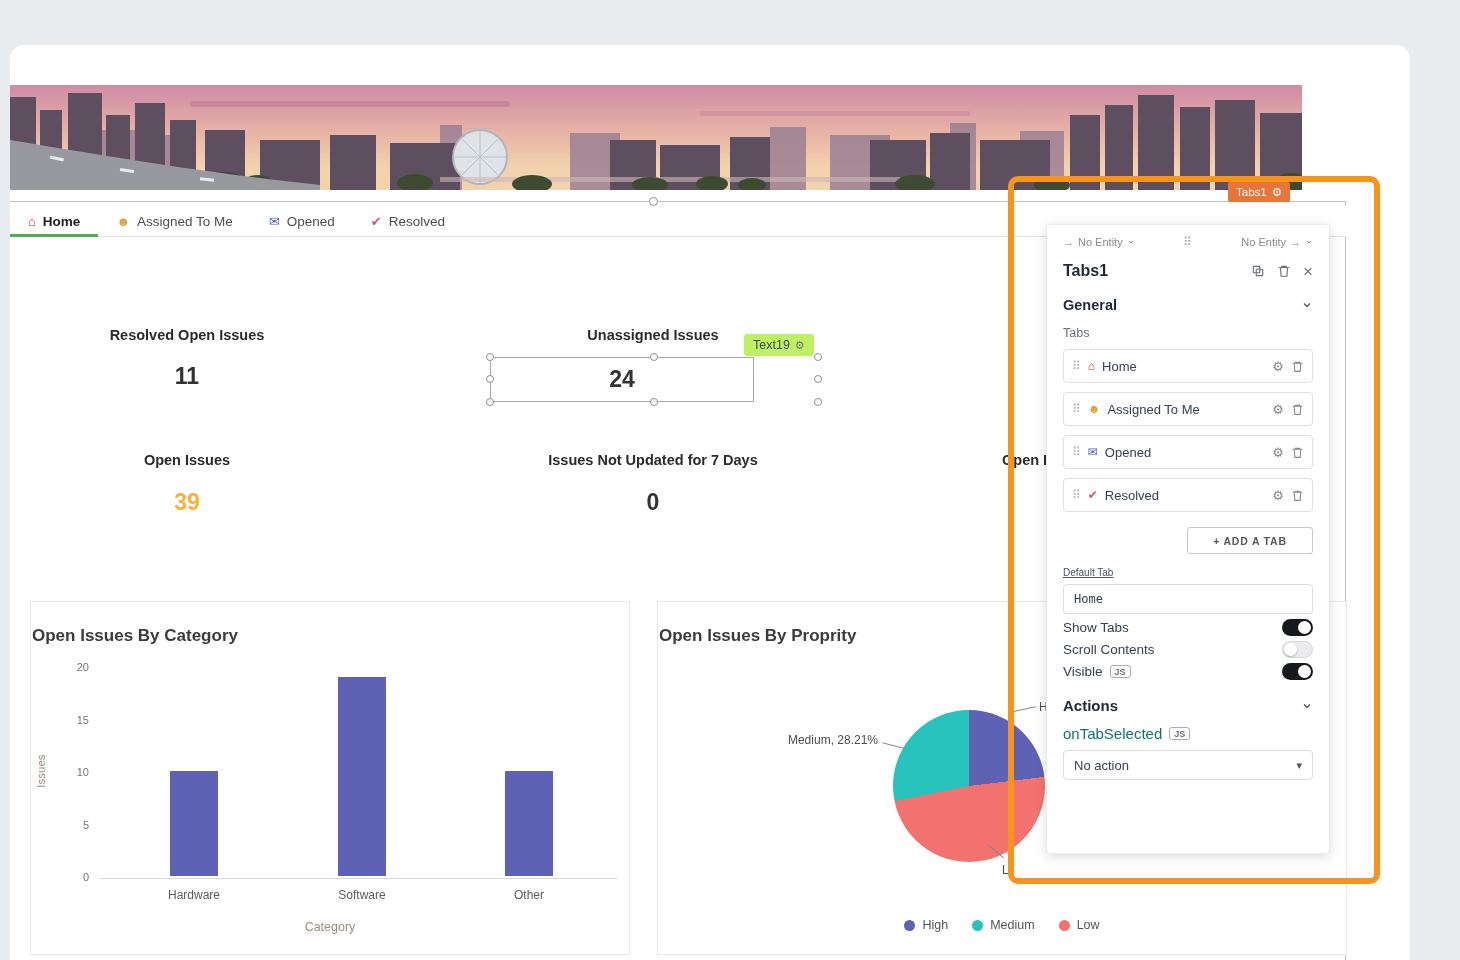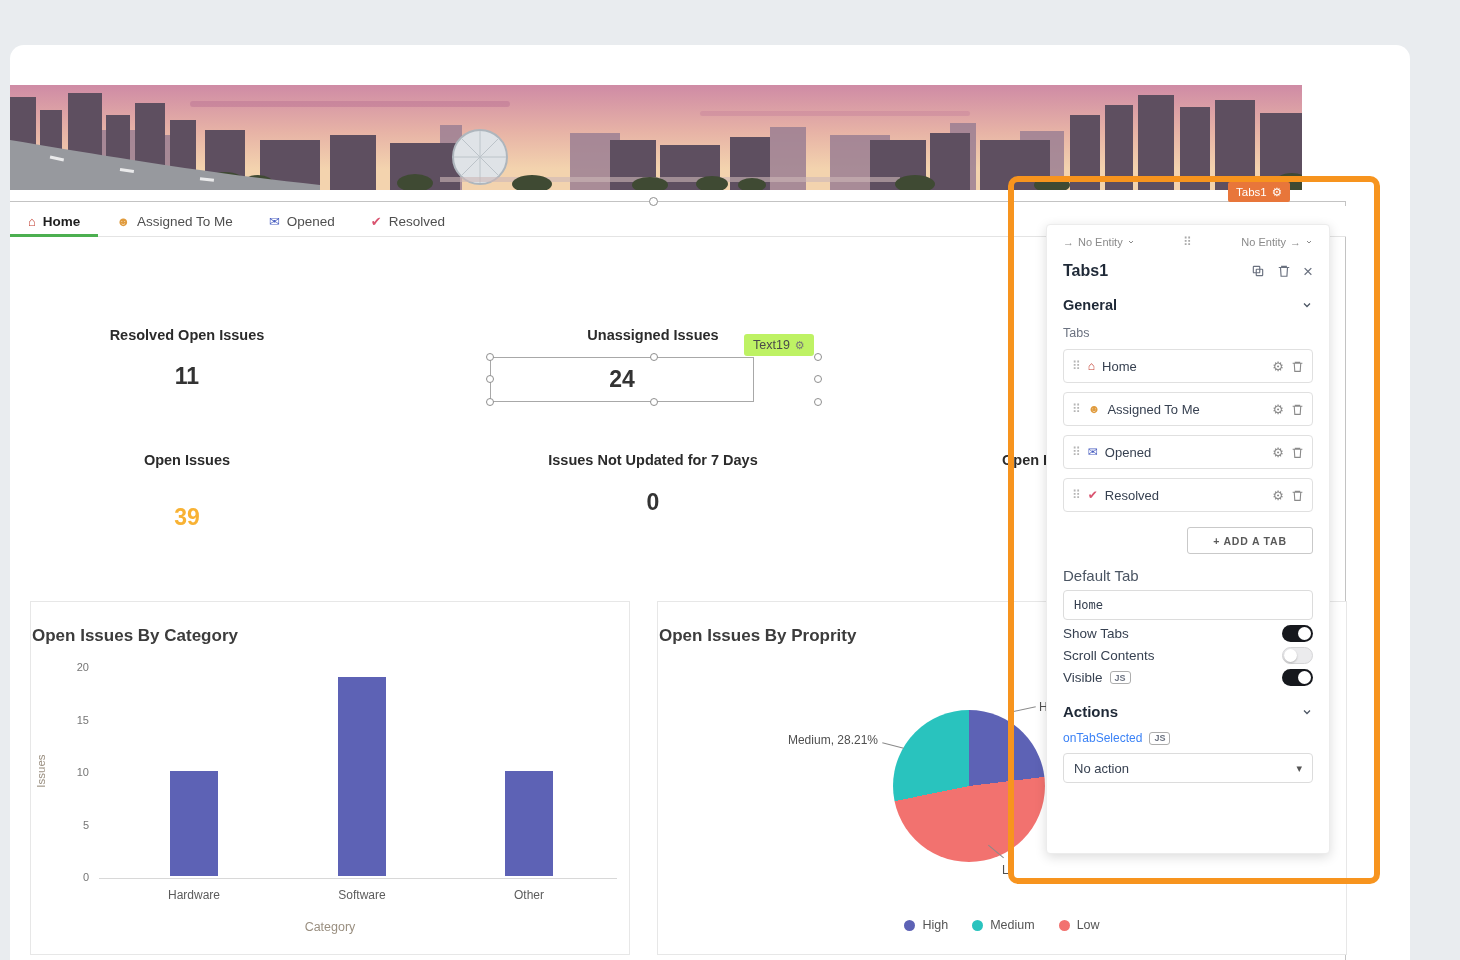--- a/index.html
+++ b/index.html
@@ -208,21 +208,21 @@
   <div class="handle" style="left:486px; top:353px;"></div>
   <div class="handle" style="left:650px; top:353px;"></div>
   <div class="handle" style="left:814px; top:353px;"></div>
   <div class="handle" style="left:486px; top:375px;"></div>
   <div class="handle" style="left:814px; top:375px;"></div>
   <div class="handle" style="left:486px; top:398px;"></div>
   <div class="handle" style="left:650px; top:398px;"></div>
   <div class="handle" style="left:814px; top:398px;"></div>
 
   <div class="stat-label" style="left:87px; top:452px; width:200px;">Open Issues</div>
-  <div class="stat-value" style="left: 87px; top: 504px; width: 200px; color: rgb(248, 178, 52);">39</div>
+  <div class="stat-value" style="left: 87px; top: 489px; width: 200px; color: rgb(248, 178, 52);">39</div>
 
   <div class="stat-label" style="left:503px; top:452px; width:300px;">Issues Not Updated for 7 Days</div>
   <div class="stat-value" style="left:553px; top:489px; width:200px;">0</div>
 
   <div class="partial-stat">Open Issues</div>
 
   <div class="card" id="bar-card">
     <div class="card-title">Open Issues By Category</div>
     <div id="bar-plot">
       <div class="ylab">Issues</div>
@@ -353,21 +353,21 @@
       <span class="gear-ch">⚙</span>
       <span class="row-ic">
           <svg width="13" height="13" viewBox="0 0 24 24" fill="none" stroke="#8a8a8a" stroke-width="2">
             <path d="M3 6h18M8 6V4h8v2M6 6l1 15h10l1-15"></path>
           </svg>
         </span>
     </div>
 
     <button class="add-tab">+ ADD A TAB</button>
 
-    <div class="field-label" style="color:#4b5563; font-size:15px;">Default Tab</div>
+    <div class="field-label" style="color:#4b5563; font-size:10px;text-decoration:underline;">Default Tab</div>
     <div class="def-input">Home</div>
 
     <div class="toggle-row">
       <span class="toggle-lab">
           <span>Show Tabs</span>
         </span>
       <span class="toggle on"></span>
     </div>
     <div class="toggle-row">
       <span class="toggle-lab">
@@ -384,21 +384,21 @@
     </div>
 
     <div class="sec-row">
       <span class="sec-title" style="font-size:15px;">Actions</span>
       <svg width="12" height="12" viewBox="0 0 24 24" fill="none" stroke="#4b5563" stroke-width="2.5">
           <polyline points="6 9 12 15 18 9"></polyline>
         </svg>
     </div>
 
     <div class="toggle-row" style="margin-top:11px; justify-content:flex-start; gap:7px;">
-      <span style="font-size:12px; color:#3b82f6;">onTabSelected</span>
+      <span style="font-size:15px; color:#0f766e;">onTabSelected</span>
       <span class="js-badge">JS</span>
     </div>
     <div class="select">
       <span>No action</span>
       <span style="color:#555; font-size:11px;">▾</span>
     </div>
   </div>
 
   <div class="annotation"></div>
 </div>

